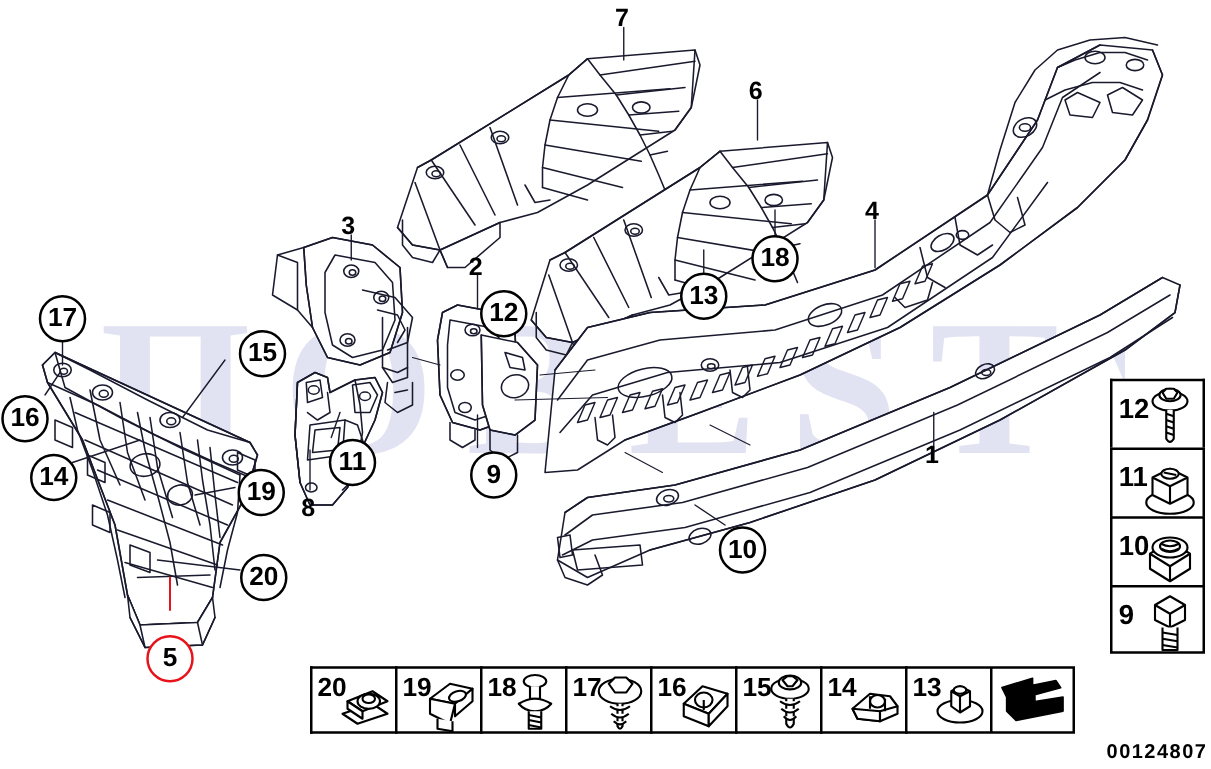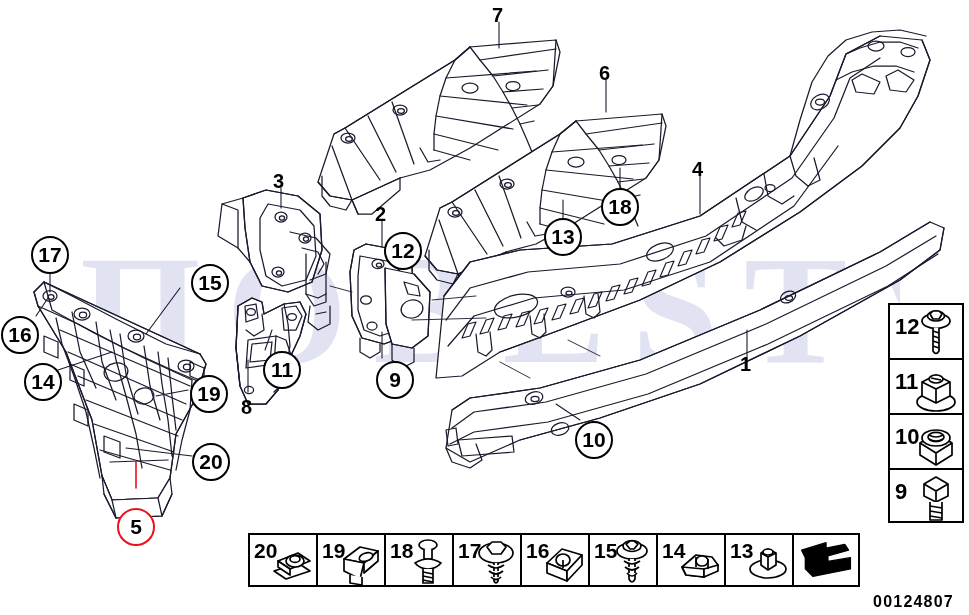--- a/index.html
+++ b/index.html
@@ -106,21 +106,21 @@
     font-weight:bold;font-size:22px;line-height:1;
     font-family:"Liberation Sans", sans-serif;
   }
   .side-cell .lart{
     position:absolute;right:3px;top:2px;bottom:2px;width:47px;
   }
   .diagram-id{
     position:absolute;
     left:861px; top:593px;
     width:105px;
-    text-align:center;
+    text-align:right;
     font-family:"Liberation Sans", sans-serif;
     font-weight:bold;
     font-size:16px;
     letter-spacing:1.2px;
     color:#000;
     z-index:7;
   }
 </style>
 </head>
 <body>

